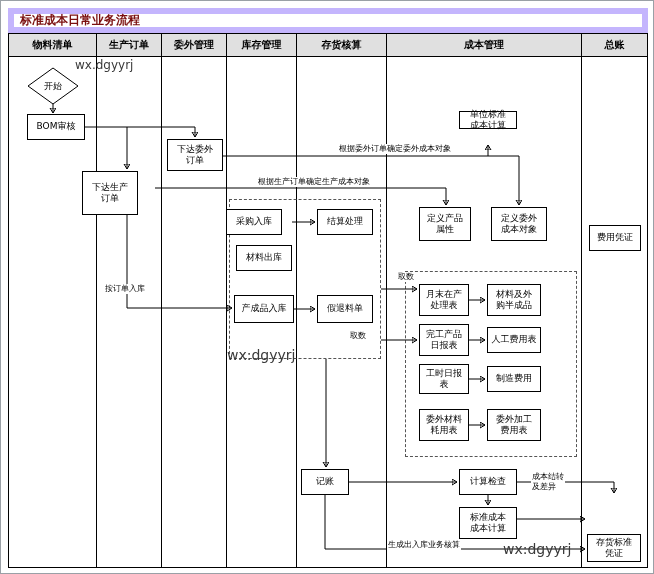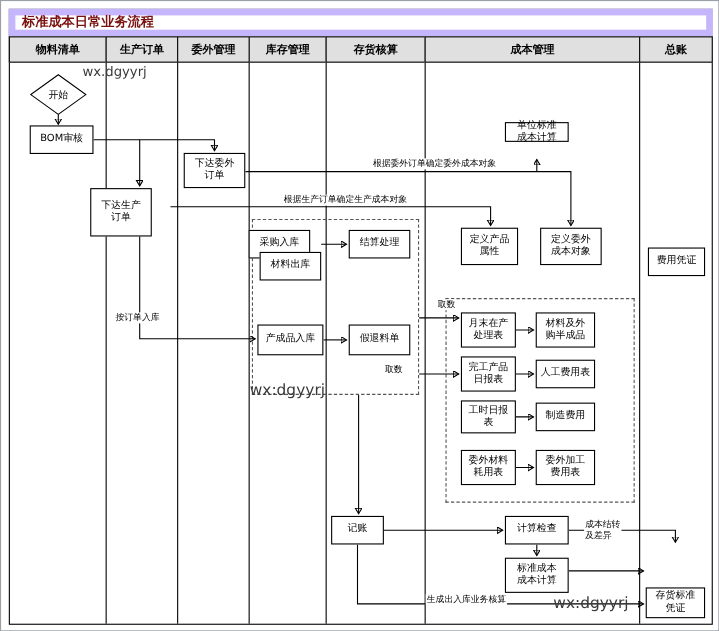--- a/index.html
+++ b/index.html
@@ -97,21 +97,21 @@
 
   <div class="node" style="left:26px;top:113px;width:58px;height:26px;">BOM审核</div>
   <div class="node" style="left:166px;top:138px;width:56px;height:32px;">下达委外
 订单</div>
   <div class="node" style="left:81px;top:170px;width:56px;height:44px;">下达生产
 订单</div>
   <div class="node" style="left:458px;top:110px;width:58px;height:18px;">单位标准
 成本计算</div>
   <div class="node" style="left:225px;top:208px;width:56px;height:26px;">采购入库</div>
   <div class="node" style="left:316px;top:208px;width:56px;height:26px;">结算处理</div>
-  <div class="node" style="left:235px;top:228px;width:56px;height:26px;">材料出库</div>
+  <div class="node" style="left:235px;top:244px;width:56px;height:26px;">材料出库</div>
   <div class="node" style="left:233px;top:294px;width:60px;height:28px;">产成品入库</div>
   <div class="node" style="left:316px;top:294px;width:56px;height:28px;">假退料单</div>
   <div class="node" style="left:418px;top:206px;width:52px;height:34px;">定义产品
 属性</div>
   <div class="node" style="left:490px;top:206px;width:56px;height:34px;">定义委外
 成本对象</div>
   <div class="node" style="left:588px;top:224px;width:52px;height:26px;">费用凭证</div>
   <div class="node" style="left:418px;top:283px;width:50px;height:32px;">月末在产
 处理表</div>
   <div class="node" style="left:486px;top:283px;width:54px;height:32px;">材料及外

